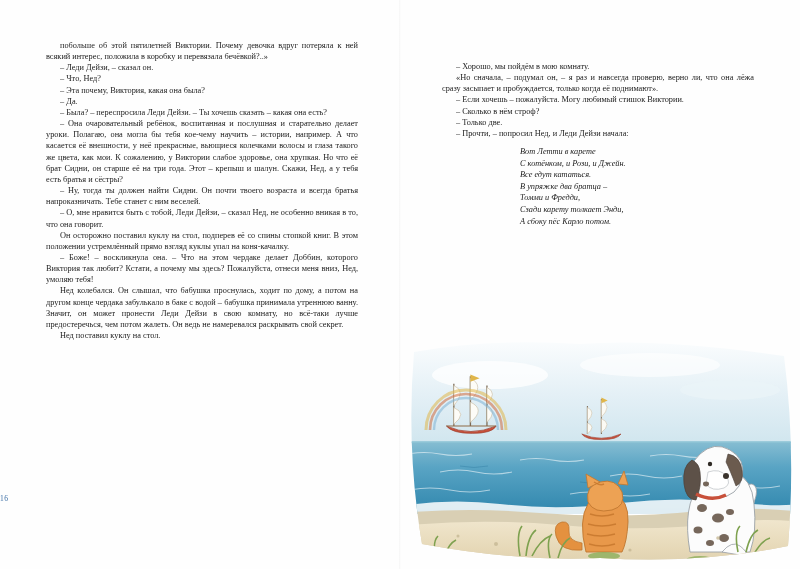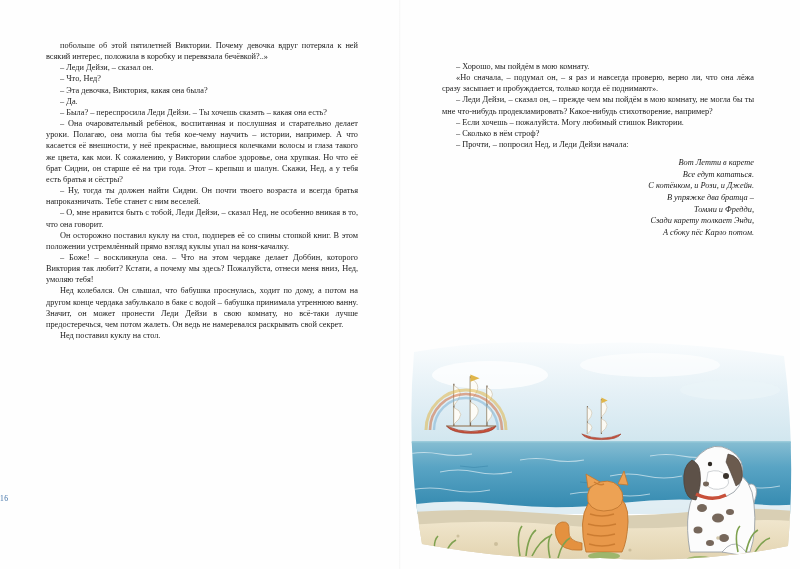--- a/index.html
+++ b/index.html
@@ -51,21 +51,20 @@
   }
   .verse {
     margin: 7px 0 0 0;
     padding-left: 78px;
     font-style: italic;
     font-size: 8.3px;
     line-height: 11.6px;
   }
   .verse div {
     white-space: nowrap;
-    text-align: right;
   }
   .folio {
     position: absolute;
     left: 0;
     right: 0;
     bottom: 16px;
     font-size: 7.5px;
     color: #3b6ea5;
     letter-spacing: 0.5px;
   }
@@ -92,45 +91,45 @@
 </head>
 <body>
 
 <div class="page">
   <div class="spread">
 
     <div class="col col-left">
       <p>побольше об этой пятилетней Виктории. Почему девочка вдруг потеряла к ней всякий интерес, положила в коробку и перевязала бечёвкой?..»</p>
       <p>– Леди Дейзи, – сказал он.</p>
       <p>– Что, Нед?</p>
-      <p>– Эта девочка, Виктория, какая она была?</p>
+      <p>– Эта почему, Виктория, какая она была?</p>
       <p>– Да.</p>
       <p>– Была? – переспросила Леди Дейзи. – Ты хочешь сказать – какая она есть?</p>
       <p>– Она очаровательный ребёнок, воспитанная и послушная и старательно делает уроки. Полагаю, она могла бы тебя кое-чему научить – истории, например. А что касается её внешности, у неё прекрасные, вьющиеся колечками волосы и глаза такого же цвета, как мои. К сожалению, у Виктории слабое здоровье, она хрупкая. Но что её брат Сидни, он старше её на три года. Этот – крепыш и шалун. Скажи, Нед, а у тебя есть братья и сёстры?</p>
       <p>– Ну, тогда ты должен найти Сидни. Он почти твоего возраста и всегда братья напроказничать. Тебе станет с ним веселей.</p>
       <p>– О, мне нравится быть с тобой, Леди Дейзи, – сказал Нед, не особенно вникая в то, что она говорит.</p>
       <p>Он осторожно поставил куклу на стол, подперев её со спины стопкой книг. В этом положении устремлённый прямо взгляд куклы упал на коня-качалку.</p>
       <p>– Боже! – воскликнула она. – Что на этом чердаке делает Доббин, которого Виктория так любит? Кстати, а почему мы здесь? Пожалуйста, отнеси меня вниз, Нед, умоляю тебя!</p>
       <p>Нед колебался. Он слышал, что бабушка проснулась, ходит по дому, а потом на другом конце чердака забулькало в баке с водой – бабушка принимала утреннюю ванну. Значит, он может пронести Леди Дейзи в свою комнату, но всё-таки лучше предостеречься, чем потом жалеть. Он ведь не намеревался раскрывать свой секрет.</p>
       <p>Нед поставил куклу на стол.</p>
       <div class="folio">16</div>
     </div>
 
     <div class="col col-right">
       <p>– Хорошо, мы пойдём в мою комнату.</p>
       <p>«Но сначала, – подумал он, – я раз и навсегда проверю, верно ли, что она лёжа сразу засыпает и пробуждается, только когда её поднимают».</p>
-      <p>– Леди Дейзи, – сказал он, – прежде чем мы пойдём в мою комнату, не могла бы ты мне что-нибудь продекламировать? Какое-нибудь стихотворение, например?</p>
       <p>– Если хочешь – пожалуйста. Могу любимый стишок Виктории.</p>
       <p>– Сколько в нём строф?</p>
+      <p>– Только две.</p>
       <p>– Прочти, – попросил Нед, и Леди Дейзи начала:</p>
 
       <div class="verse">
         <div>Вот Летти в карете</div>
+        <div>С котёнком, и Рози, и Джейн.</div>
         <div>Все едут кататься.</div>
-        <div>С котёнком, и Рози, и Джейн.</div>
         <div>В упряжке два братца –</div>
         <div>Томми и Фредди,</div>
         <div>Сзади карету толкает Энди,</div>
         <div>А сбоку пёс Карло потом.</div>
       </div>
     </div>
   </div>
 
   <div class="gutter"></div>
 

